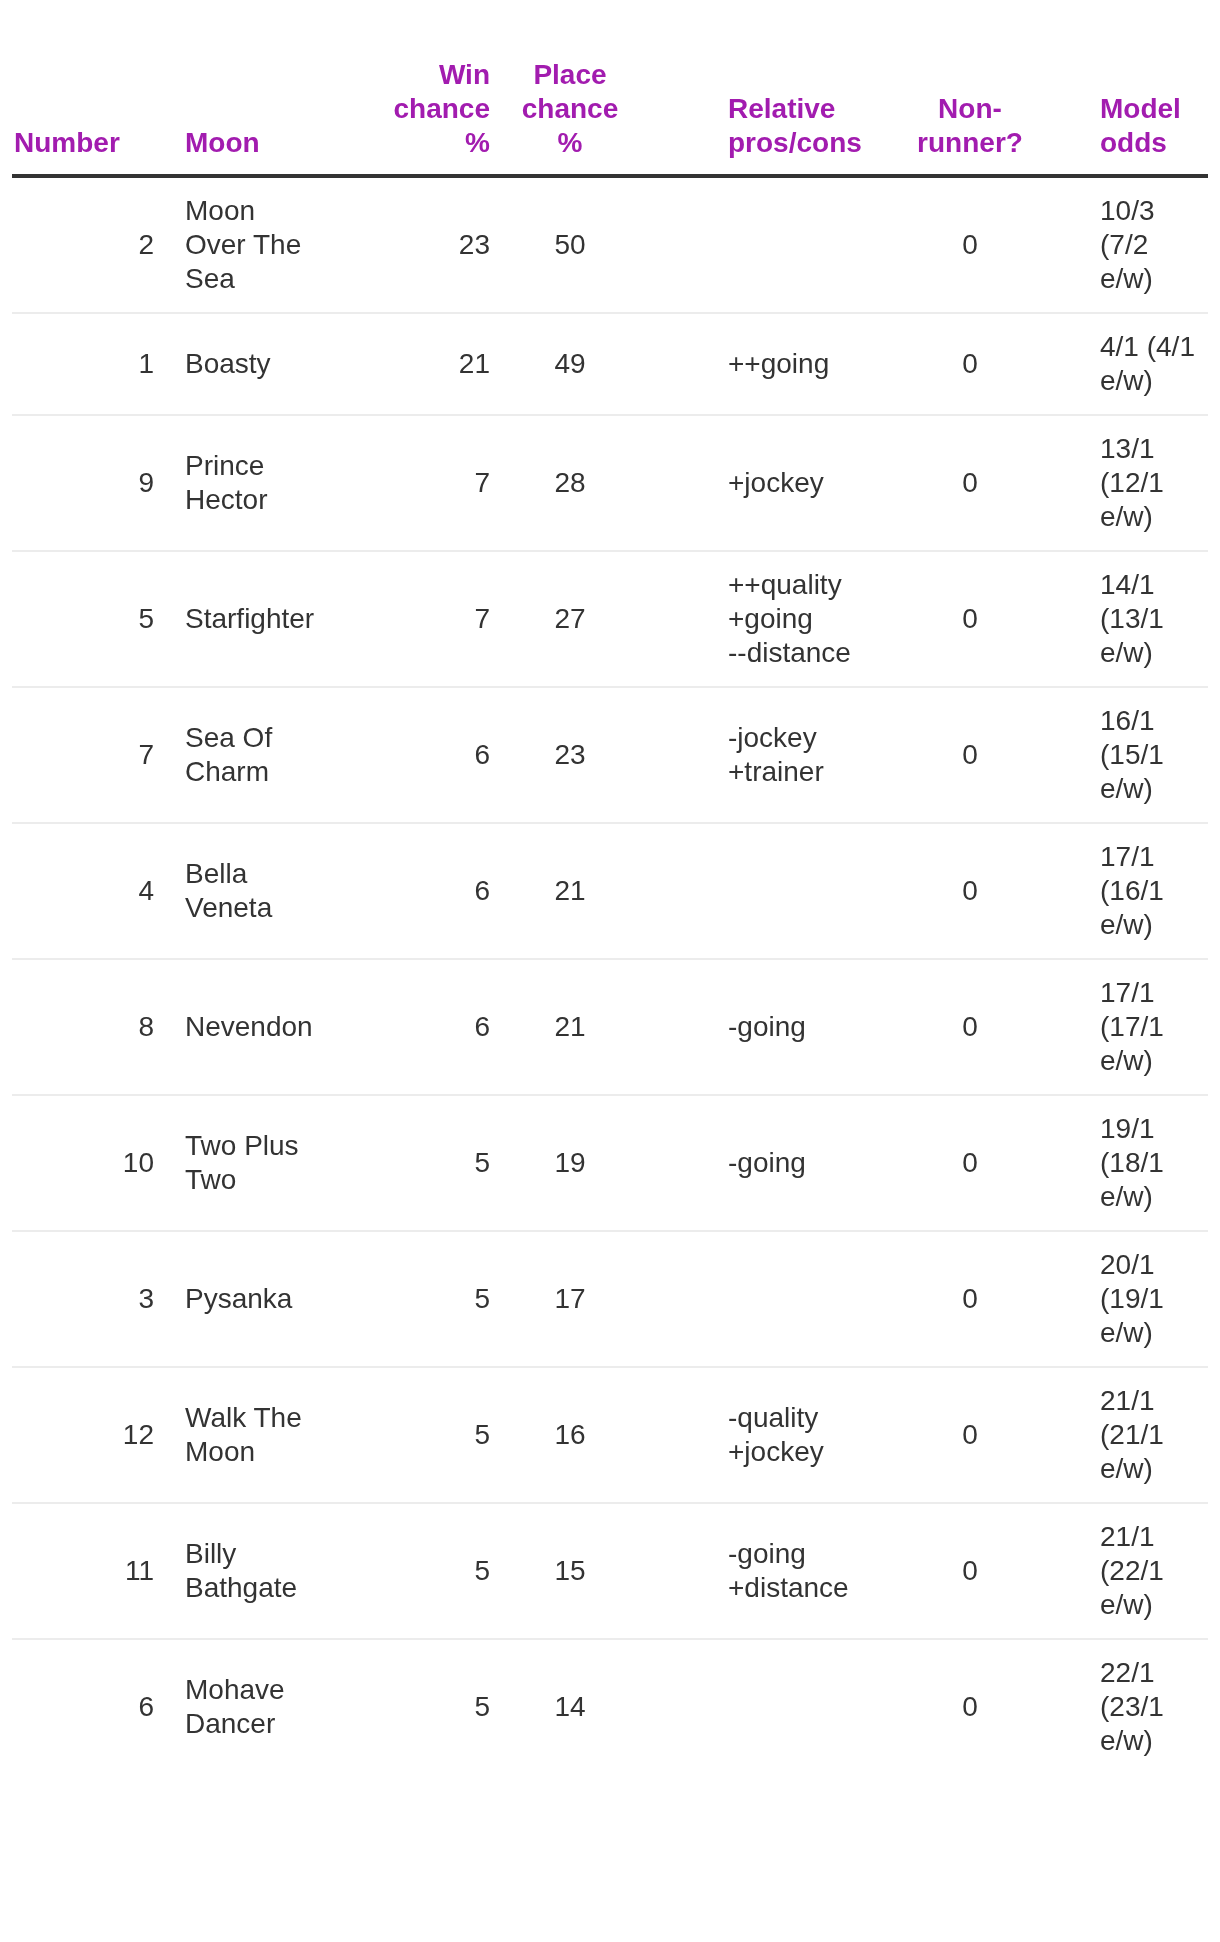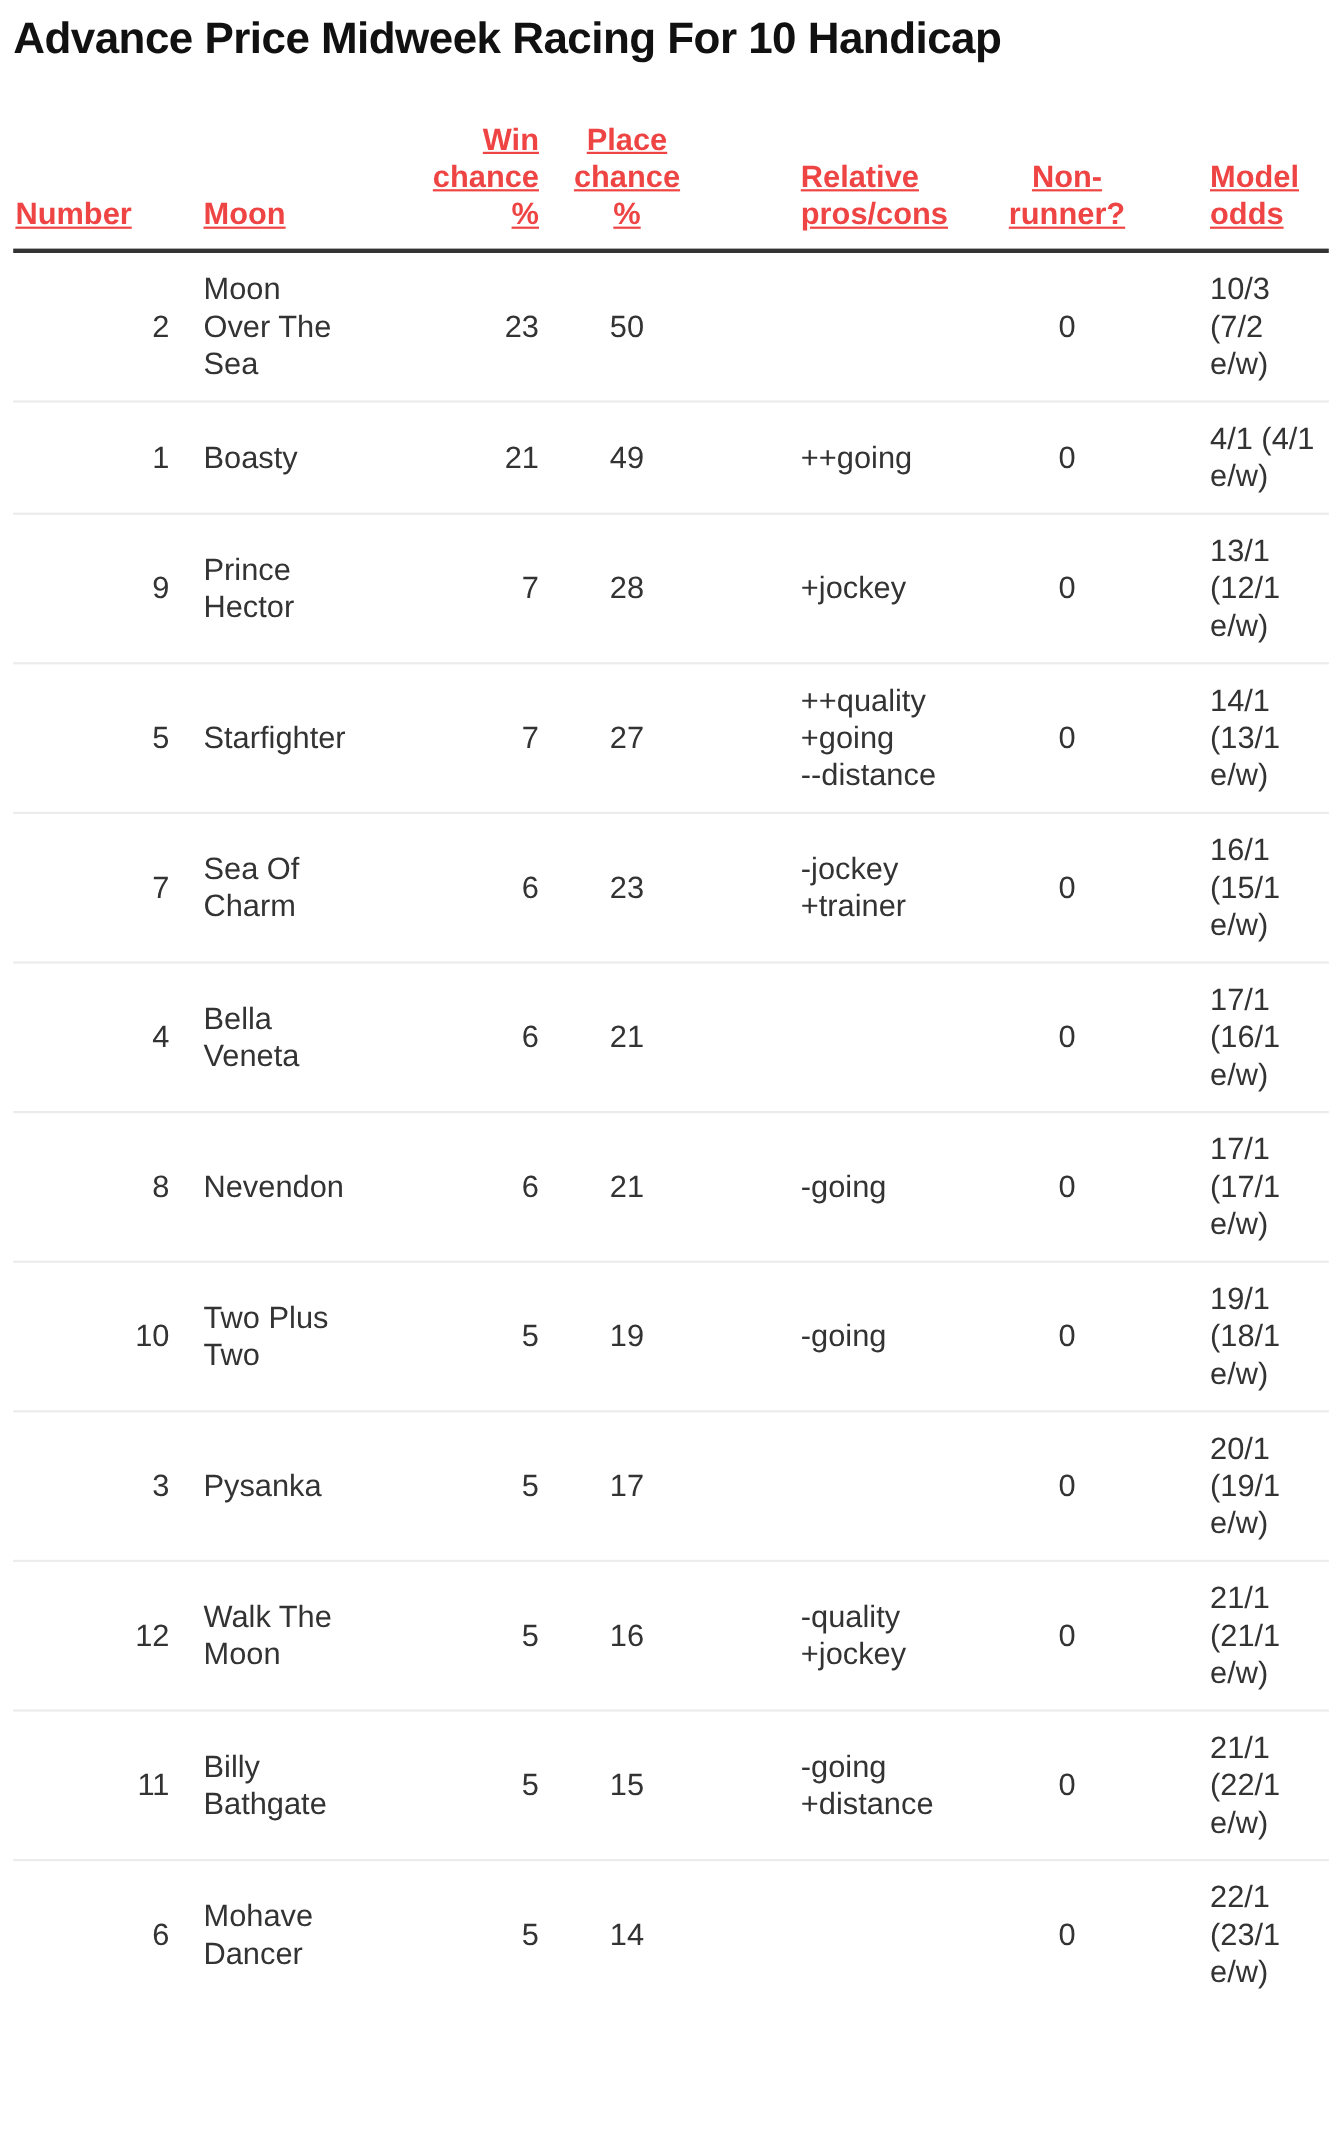--- a/index.html
+++ b/index.html
@@ -35,25 +35,24 @@
     border-collapse: collapse;
     table-layout: fixed;
     font-size: 28px;
     line-height: 34px;
   }
   thead tr {
     border-bottom: 4px solid #333333;
   }
   th {
     font-weight: 700;
-    color: #ef4444;
+    color: #a21caf;
     vertical-align: bottom;
     padding: 0 0 14px 0;
     white-space: pre-line;
-    text-decoration: underline;
   }
   tbody tr + tr {
     border-top: 2px solid #ececec;
   }
   td {
     vertical-align: middle;
     padding: 16px 0;
     white-space: pre-line;
     color: #333333;
   }
@@ -75,21 +74,20 @@
   .footer a {
     color: #9b9b9b;
     text-decoration: none;
   }
 </style>
 </head>
 <body>
 
 <div class="page">
 
-  <h1 class="title">Advance Price Midweek Racing For 10 Handicap</h1>
 
   <table class="dw-table">
     <colgroup>
       <col style="width:148px">
       <col style="width:180px">
       <col style="width:150px">
       <col style="width:160px">
       <col style="width:250px">
       <col style="width:140px">
       <col style="width:168px">

